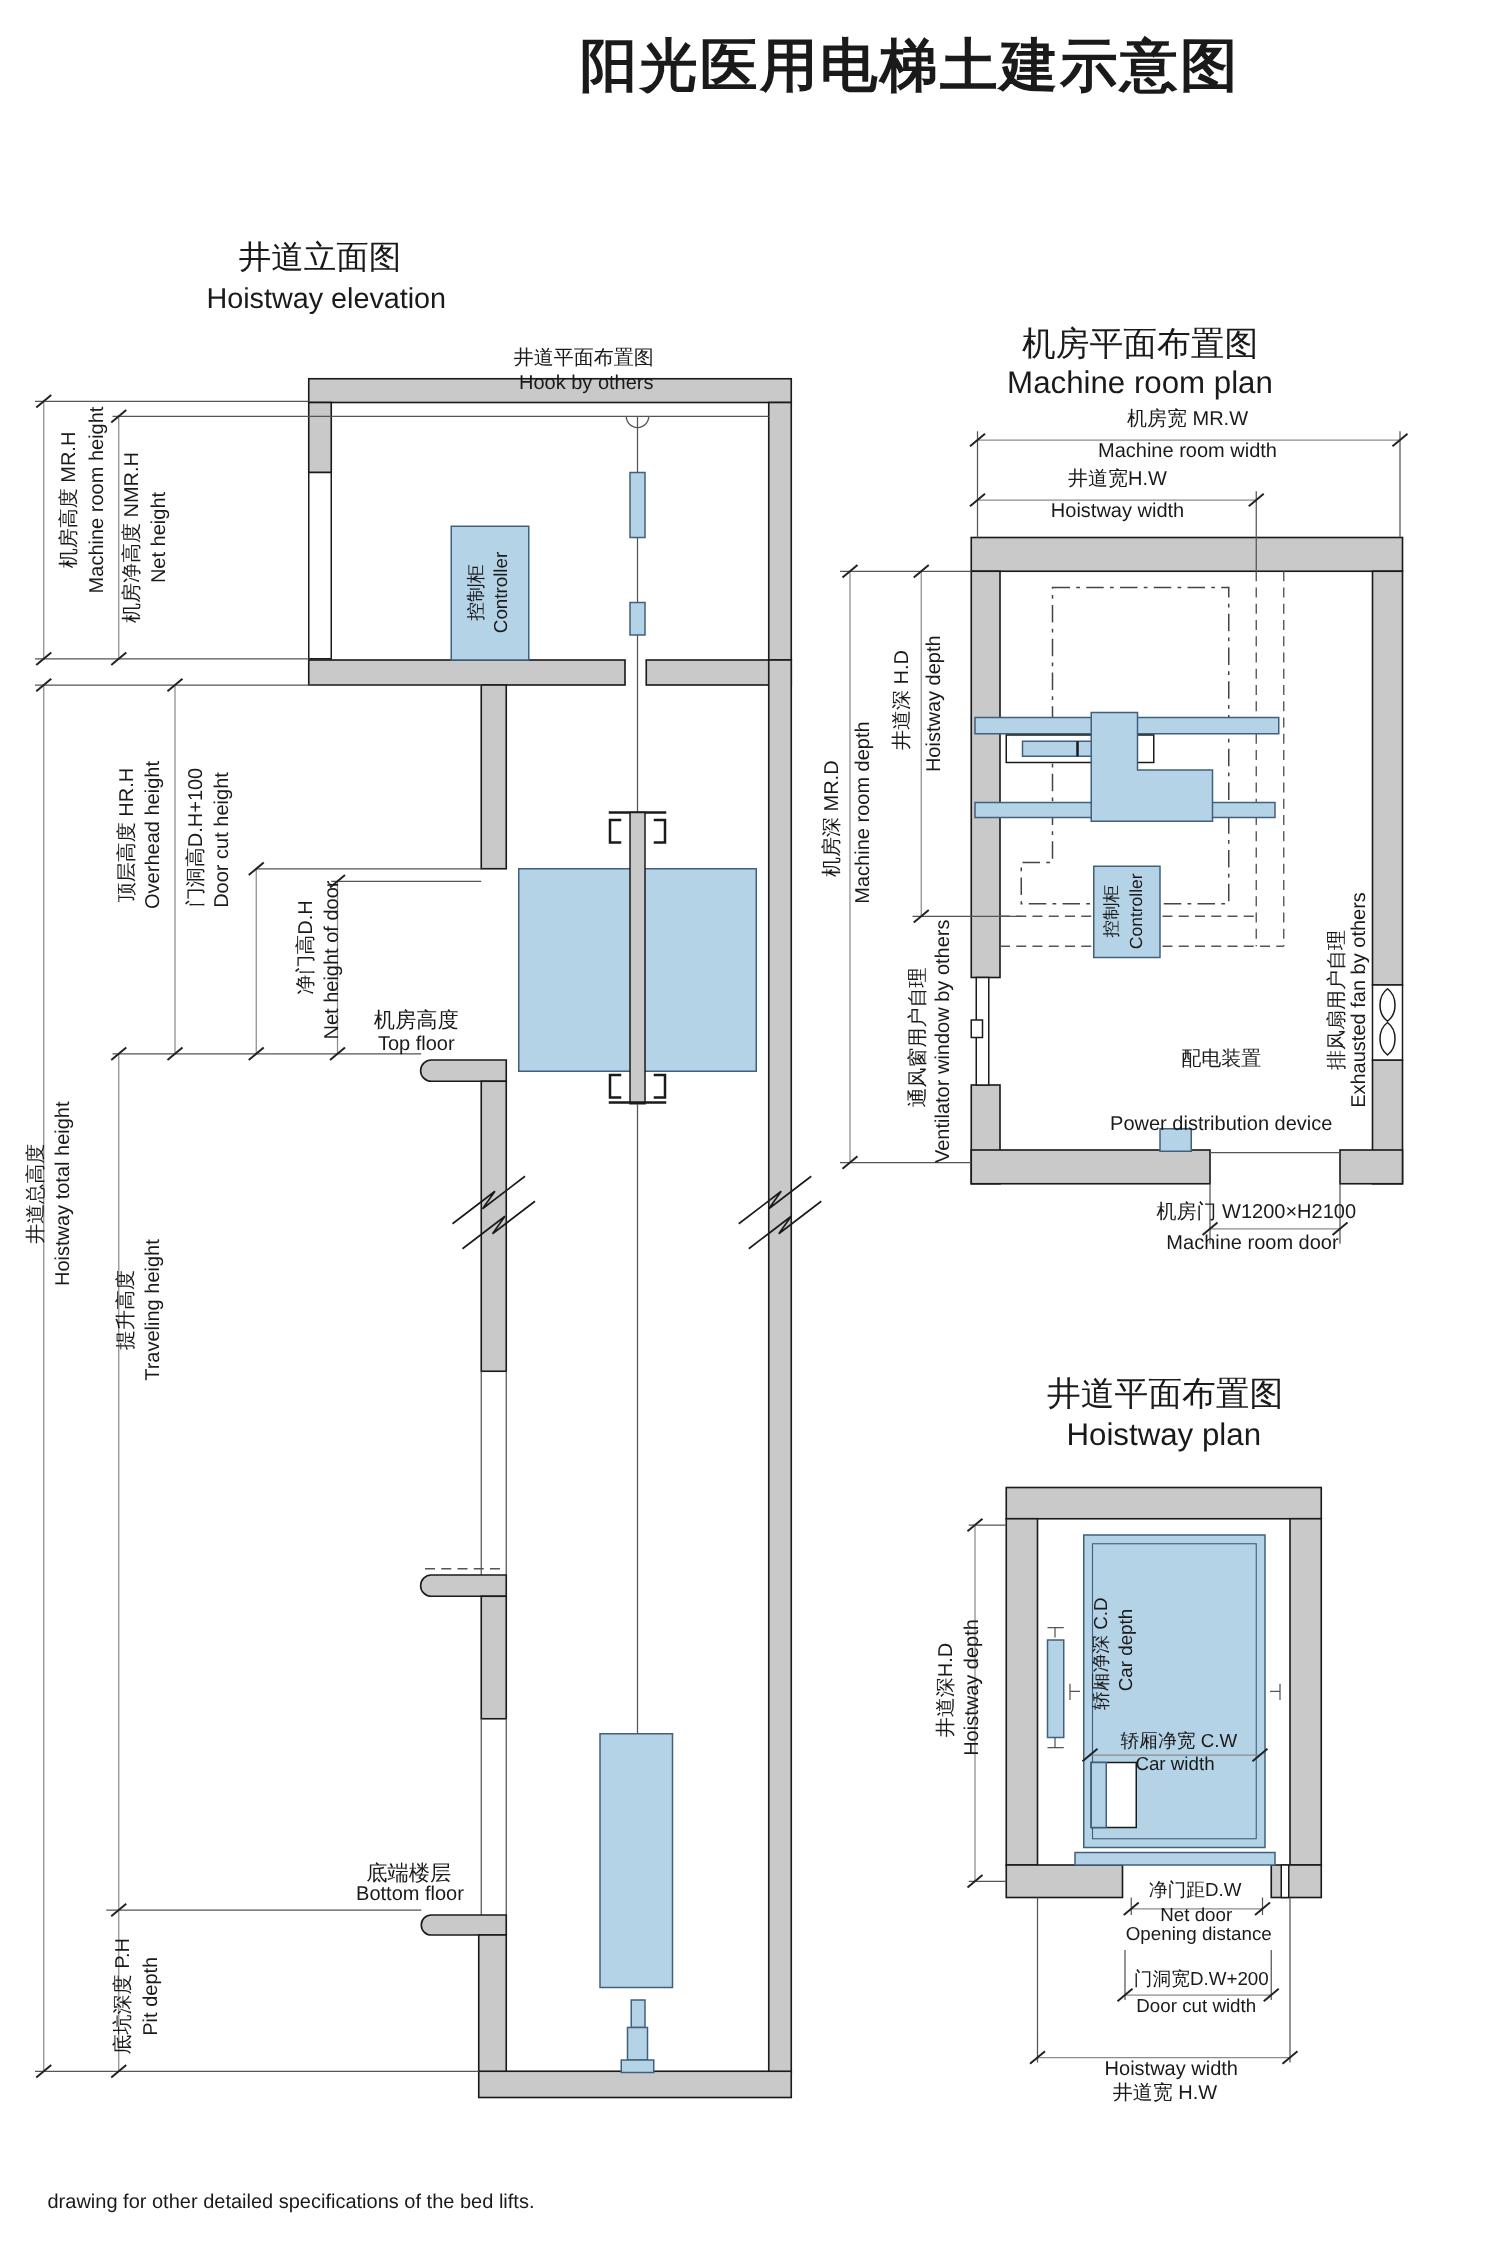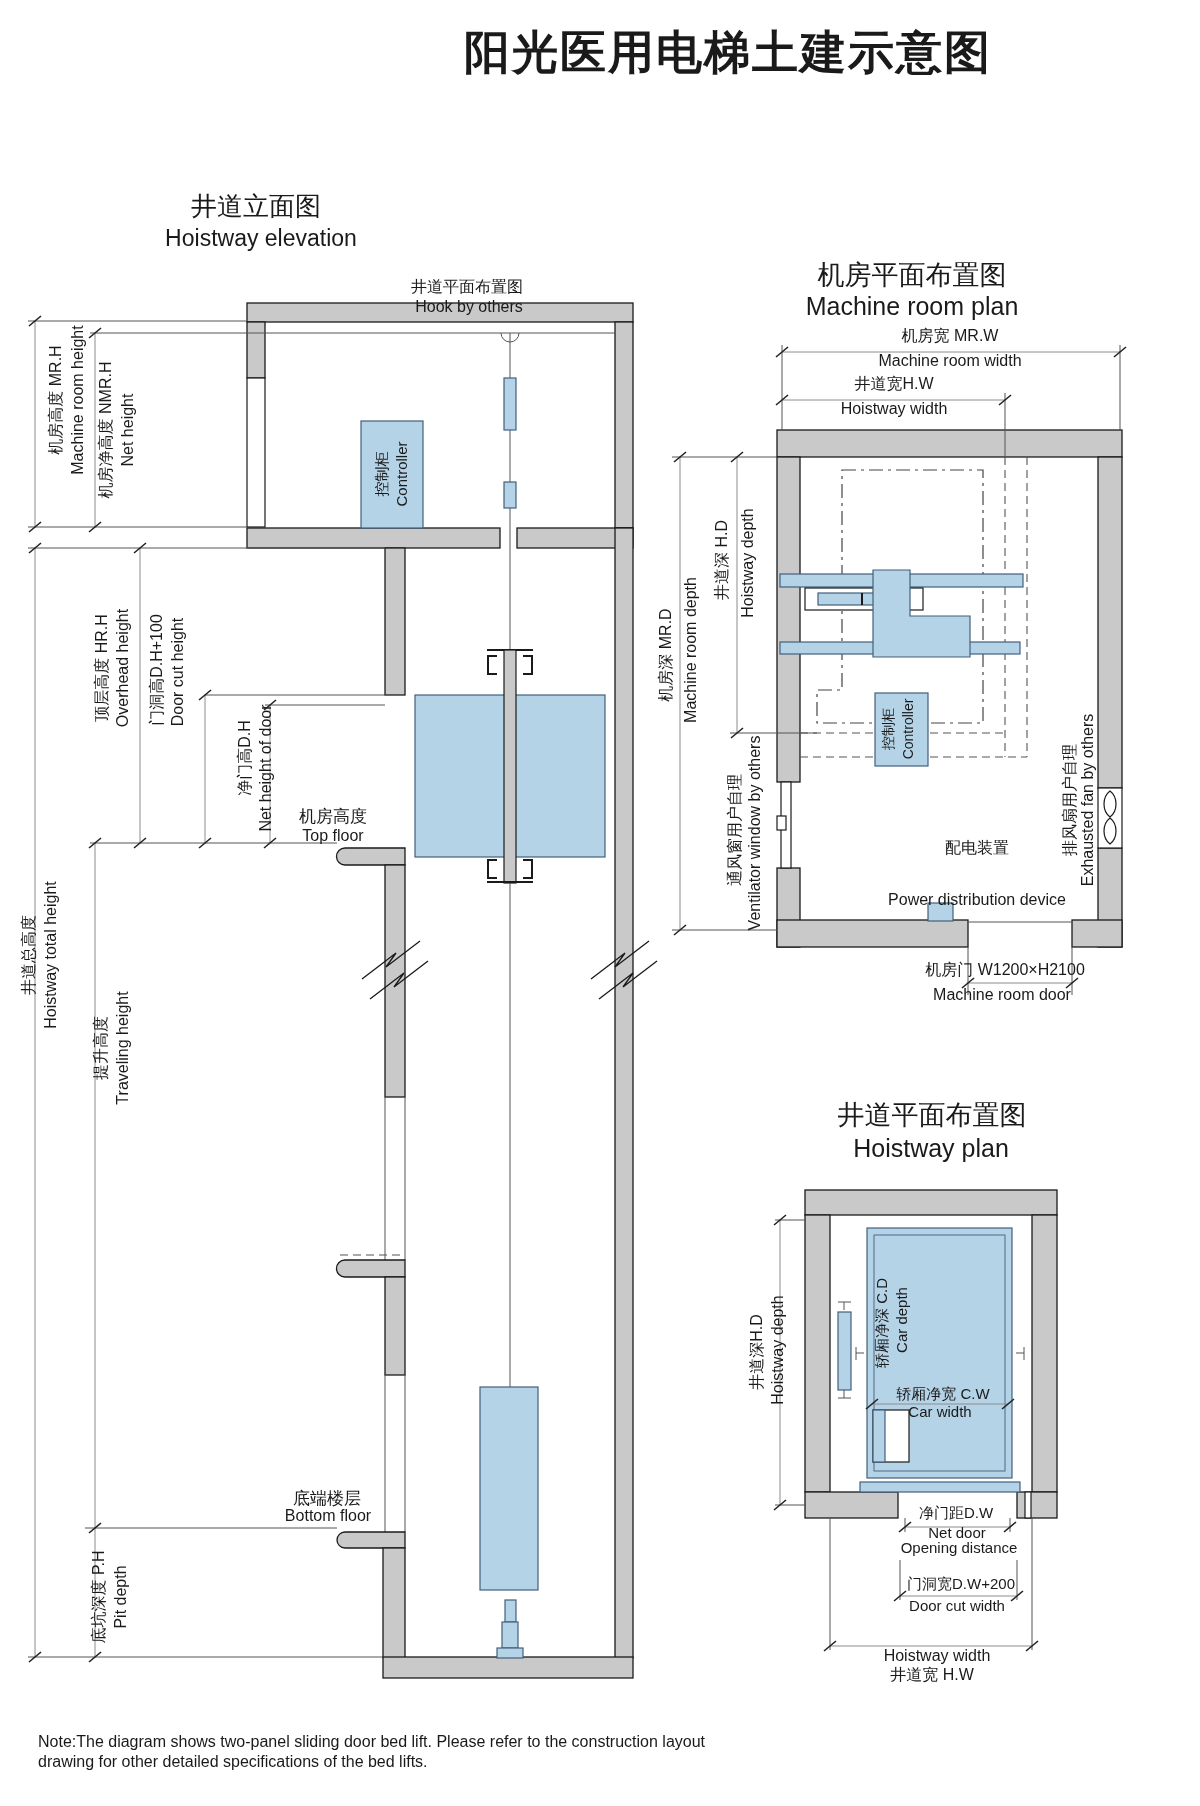--- a/index.html
+++ b/index.html
@@ -289,16 +289,15 @@
 <div class="lbl s15" style="left:943px;top:1394px">轿厢净宽 C.W</div>
 <div class="lbl s15" style="left:940px;top:1412px">Car width</div>
 <div class="lbl s15" style="left:956px;top:1513px">净门距D.W</div>
 <div class="lbl s15" style="left:957px;top:1533px">Net door</div>
 <div class="lbl s15" style="left:959px;top:1548px">Opening distance</div>
 <div class="lbl s15" style="left:961px;top:1584px">门洞宽D.W+200</div>
 <div class="lbl s15" style="left:957px;top:1606px">Door cut width</div>
 <div class="lbl s16" style="left:932px;top:1675px">井道宽 H.W</div>
 <div class="lbl s16" style="left:937px;top:1656px">Hoistway width</div>
 
-<div class="lbl note s16" style="left:38px;top:1733px">Note:The diagram shows two-panel sliding door bed lift. Please refer to the construction layout</div>
 <div class="lbl note s16" style="left:38px;top:1753px">drawing for other detailed specifications of the bed lifts.</div>
 
 </div>
 
 </body></html>

